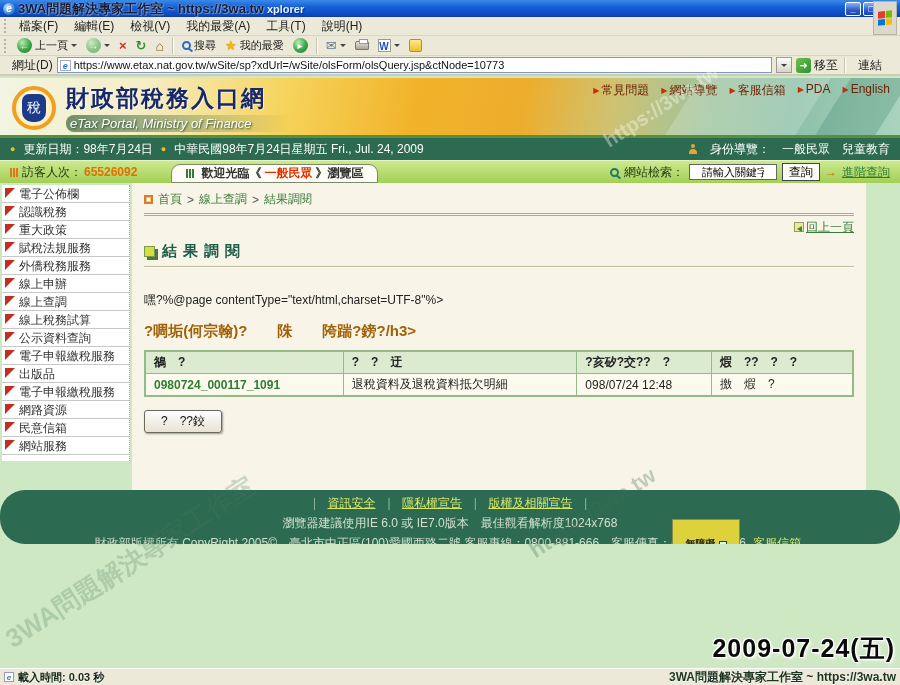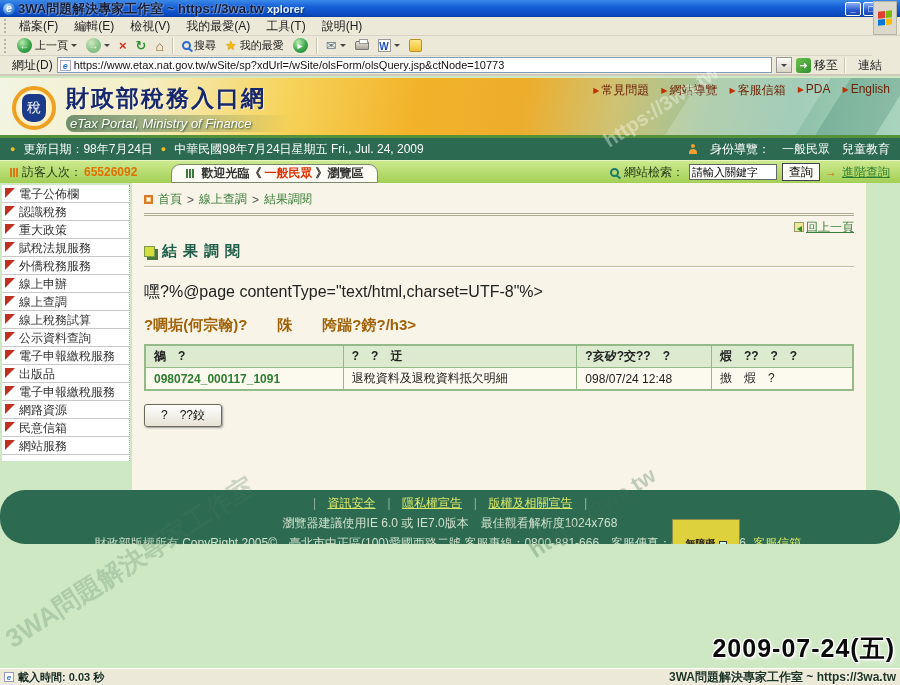--- a/index.html
+++ b/index.html
@@ -120,21 +120,21 @@
   .bars { display:inline-block; width:8px; height:9px; margin-right:4px;
     background:linear-gradient(90deg,#e07818 0 2px,transparent 2px 3px,#e07818 3px 5px,transparent 5px 6px,#e07818 6px 8px); }
   .bars.green { background:linear-gradient(90deg,#3a7a3a 0 2px,transparent 2px 3px,#3a7a3a 3px 5px,transparent 5px 6px,#3a7a3a 6px 8px); }
   .visitor-count { color:#e07000; font-weight:bold; margin-left:2px; }
   .welcome-tab { margin-left:34px; background:#fdfdf6; border:1px solid #7a8a6a; border-radius:9px 9px 0 0;
     height:19px; display:flex; align-items:center; padding:0 14px; gap:3px; align-self:flex-end; font-weight:bold; color:#333; }
   .welcome-red { color:#e03000; }
   .search-right { margin-left:auto; display:flex; align-items:center; gap:5px; }
   .mag2 { width:9px; height:9px; border:2px solid #1f7a6a; border-radius:50%; position:relative; }
   .mag2::after { content:""; position:absolute; width:5px; height:2px; background:#1f7a6a; bottom:-3px; right:-4px; transform:rotate(40deg); }
-  .search-input { width:88px; height:16px; border:1px solid #666; font-size:11px; padding:0 2px;
+  .search-input { width:88px; height:16px; border:1px solid #666; font-size:11px; padding:0 12px;
     font-family:"Liberation Sans","DejaVu Sans",sans-serif; }
   .search-btn { height:18px; font-size:12px; background:#fdfdf6; border:1px solid #445; padding:0 6px;
     font-family:"Liberation Sans","DejaVu Sans",sans-serif; }
   .adv-arrow { color:#e06010; font-weight:bold; font-size:12px; }
   .adv-link { color:#2e7d32; text-decoration:underline; }
 
   
   .bodyrow { position:absolute; top:107px; left:0; right:0; height:307px; }
   .sidebar { position:absolute; left:2px; top:2px; width:128px; background:#fff;
     border-right:1px dotted #9aa; padding-bottom:6px; }
@@ -158,21 +158,21 @@
     position:relative; vertical-align:-1px; margin-right:2px; }
   .back-icon::after { content:""; position:absolute; left:2px; top:3px; width:0; height:0;
     border-top:3px solid transparent; border-bottom:3px solid transparent; border-right:5px solid #2f8f2f; }
 
   .head-row { display:flex; align-items:center; gap:7px; margin-top:6px; }
   .head-icon { width:11px; height:11px; background:#d7dd3f; border:1px solid #7a9a4a;
     box-shadow:3px 3px 0 #4a7a3a; }
   .page-title { font-size:15px; font-weight:bold; color:#1f5f4a; letter-spacing:6px; }
   .rule-single { margin-top:5px; border-top:1px solid #c0bca0; border-bottom:1px solid #fff; }
 
-  .garbled-line { font-size:16px; color:#222; margin-top:14px; }
+  .garbled-line { font-size:12px; color:#222; margin-top:24px; }
   .garbled-head { font-size:15px; font-weight:bold; color:#a16207; margin-top:13px; }
 
   table.result { width:100%; margin-top:9px; border-collapse:collapse; border:2px solid #94ba8a; }
   .result th { background:#dcead0; text-align:left; font-weight:bold; color:#222; }
   .result th, .result td { border:1px solid #94ba8a; padding:2px 8px; font-size:12px; height:17px; }
   .result td { background:#fcf9ef; color:#222; }
   .result .c0 { width:28%; } .result .c1 { width:33%; } .result .c2 { width:19%; } .result .c3 { width:20%; }
   .file-link { color:#2f7d2f; font-weight:bold; text-decoration:none; }
 
   .btn-row { margin-top:13px; }

